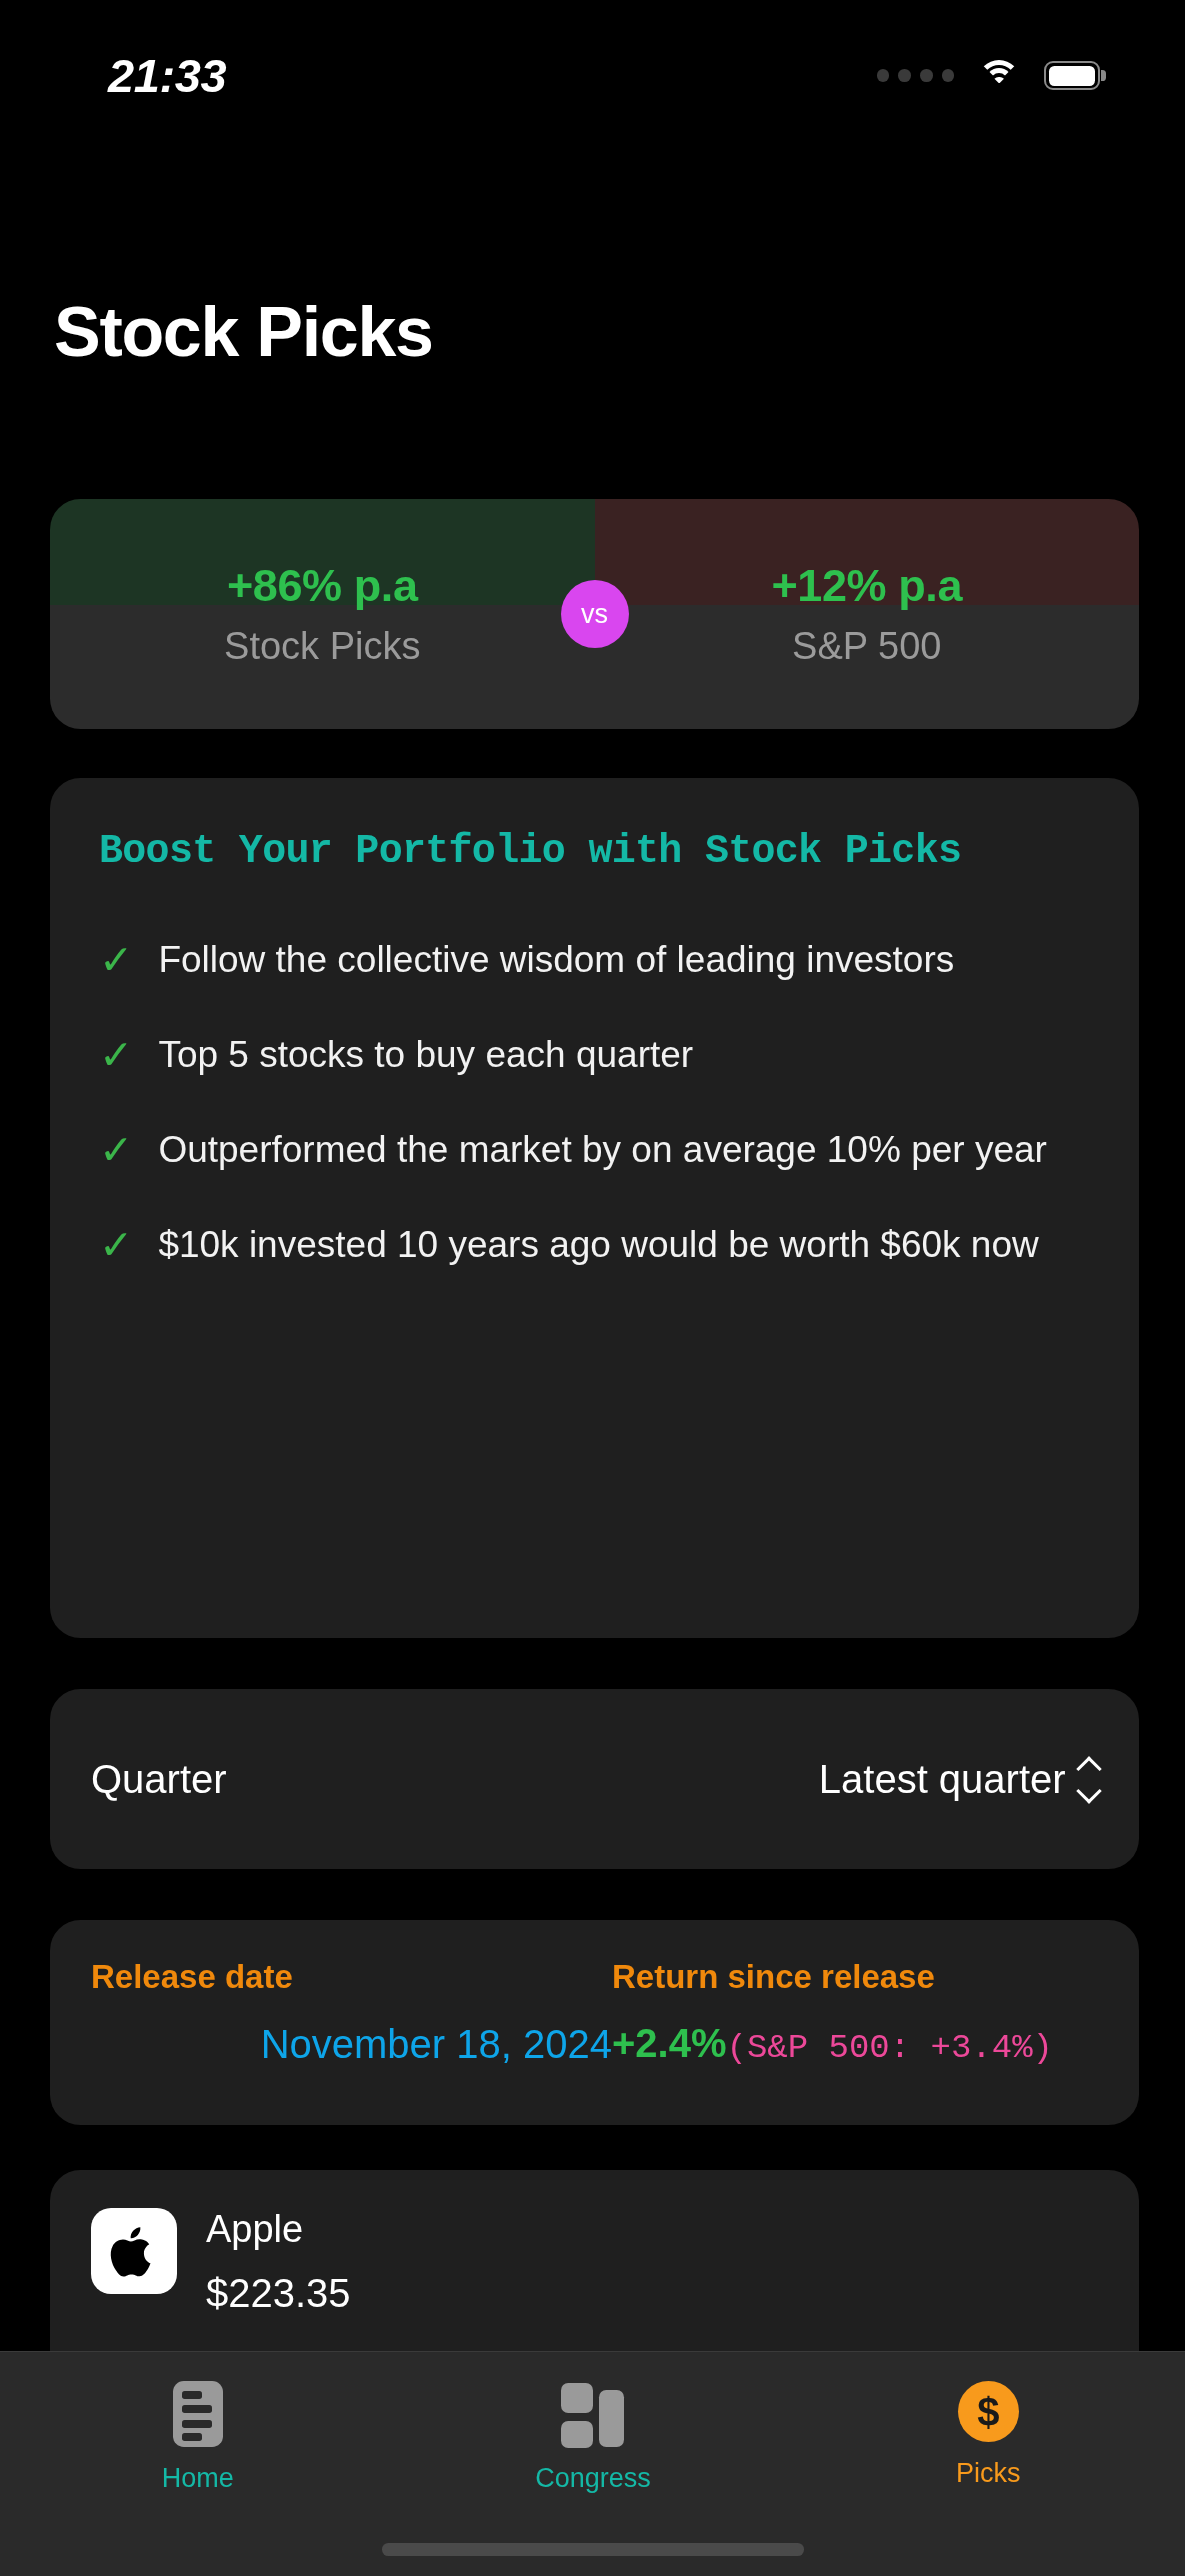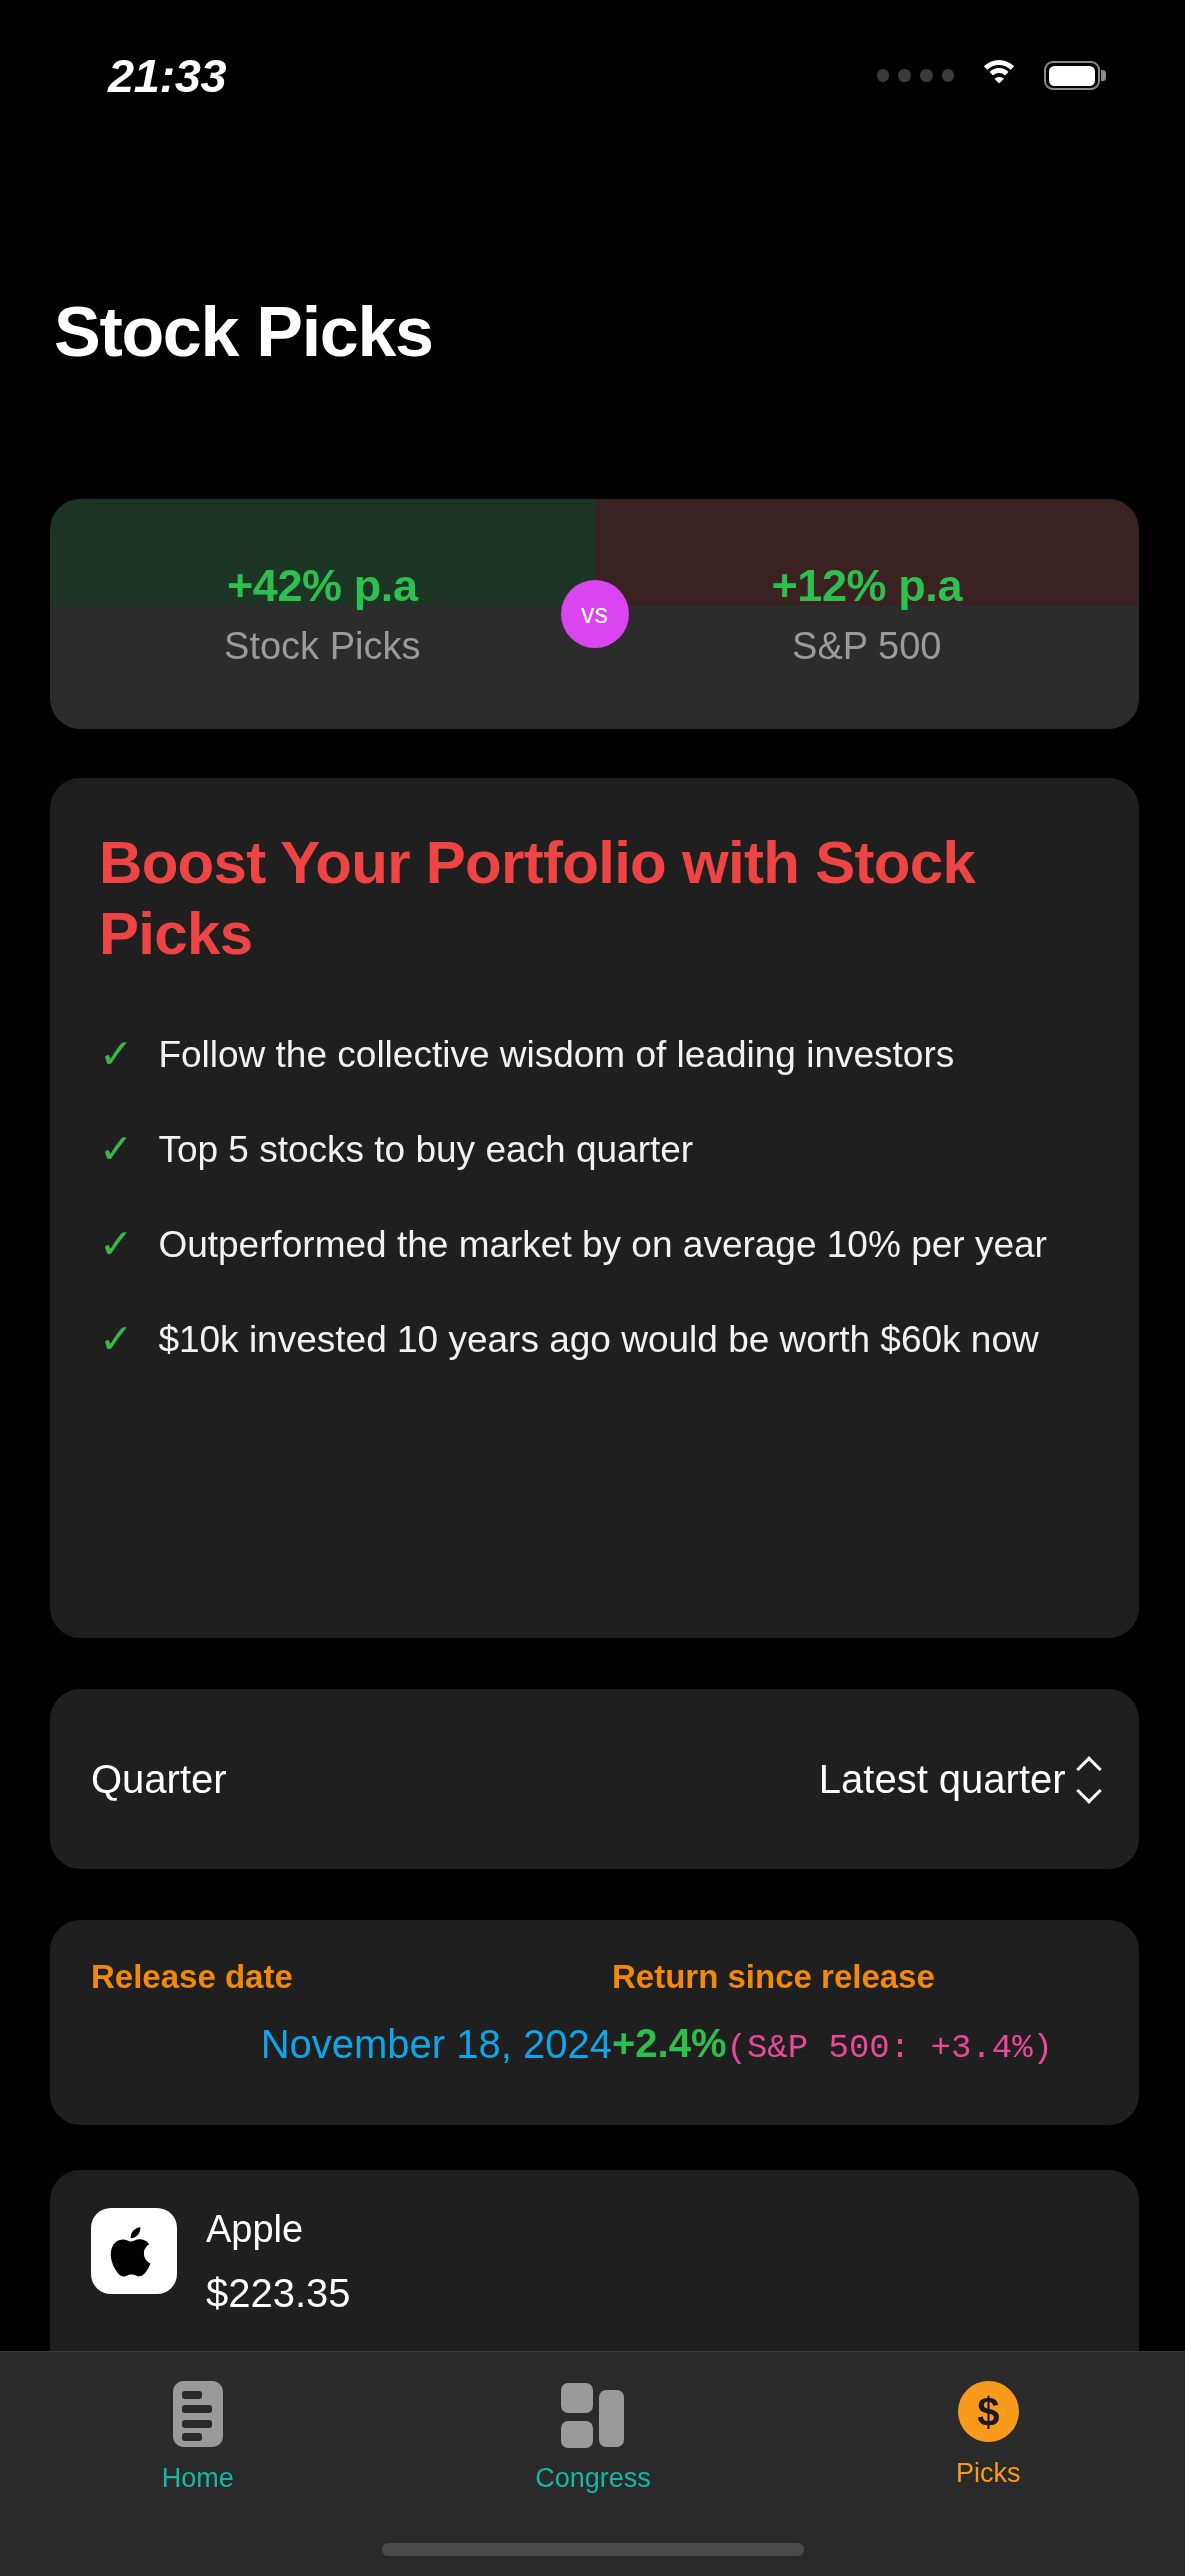--- a/index.html
+++ b/index.html
@@ -68,21 +68,21 @@
     color:#fff; font-size:27px; font-weight:400; z-index:5;
   }
 
   
   .card{ background:#1f1f1f; border-radius:30.5px; }
   .boost{
     position:absolute; top:778px; left:50px; width:1089px; height:860px;
     padding:50px 49px 0 49px;
   }
   .boost-title{
-    color:#ef4444; font-size:60px; font-weight:700; line-height:1.18; letter-spacing:-0.7px;
+    color:#14b8a6; font-size:40px; font-weight:700; line-height:1.18; letter-spacing:-0.7px;font-family:Liberation Mono, monospace;
   }
   .bullets{ margin-top:61px; display:flex; flex-direction:column; gap:47px; }
   .bullet{ display:flex; align-items:center; gap:23.4px; }
   .tick{ flex:0 0 auto; width:36px; color:#3bb54a; font-size:41px; line-height:1; font-weight:400; }
   .bullet-text{ color:#f2f2f2; font-size:37px; line-height:1.30; font-weight:400; }
 
   
   .quarter{
     position:absolute; top:1689px; left:50px; width:1089px; height:180px;
     display:flex; align-items:center; justify-content:space-between;
@@ -186,21 +186,21 @@
     </div>
   </div>
 
   <div class="page-title">Stock Picks</div>
 
   <div class="compare">
     <div class="cmp-half cmp-left">
       <div class="tint"></div>
         <div class="base"></div>
       <div class="cmp-inner">
-        <div class="cmp-pct">+42% p.a</div>
+        <div class="cmp-pct">+86% p.a</div>
         <div class="cmp-name">Stock Picks</div>
       </div>
     </div>
     <div class="cmp-half cmp-right">
       <div class="tint"></div>
         <div class="base"></div>
       <div class="cmp-inner">
         <div class="cmp-pct">+12% p.a</div>
         <div class="cmp-name">S&amp;P 500</div>
       </div>

